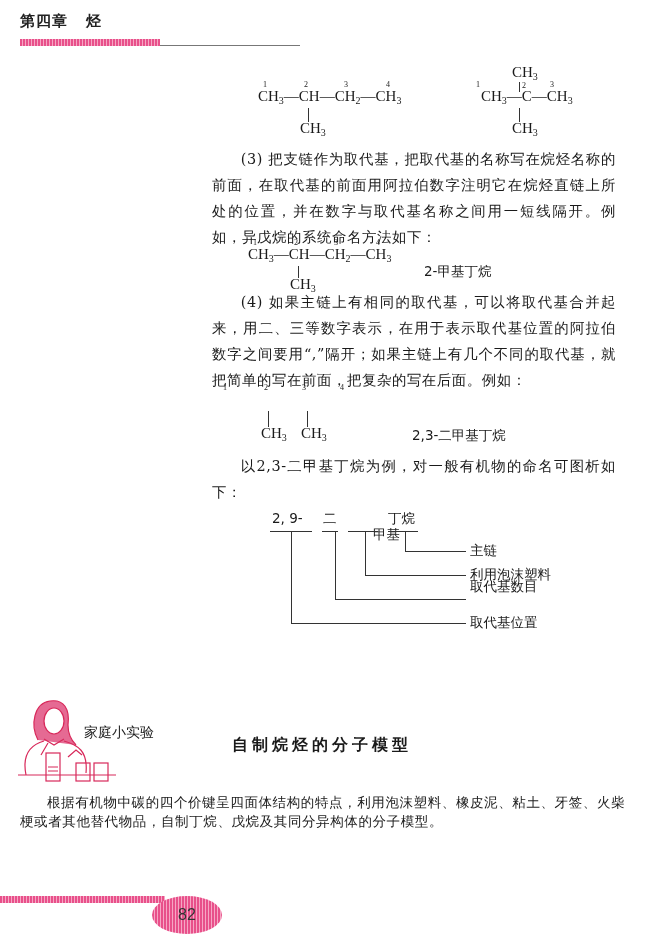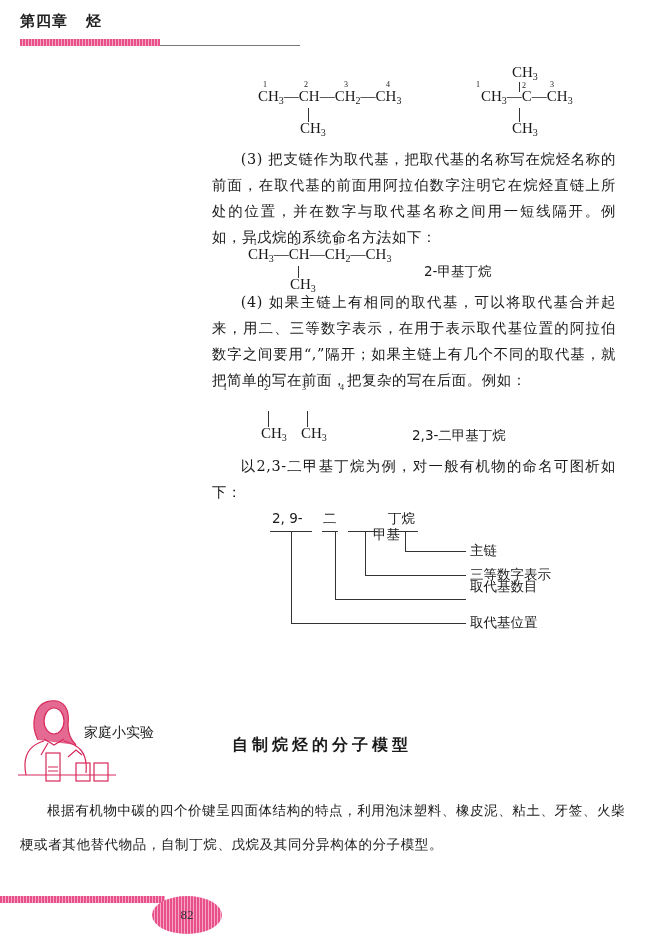--- a/index.html
+++ b/index.html
@@ -20,30 +20,30 @@
 
   .para { left:212px; width:404px; font-size:14.4px; line-height:26px; letter-spacing:0.6px;
           font-family:"DejaVu Serif","Liberation Serif",serif; }
   .para p { margin:0; text-indent:2em; text-align:justify; }
 
   .label { font-family:"DejaVu Sans","Liberation Sans",sans-serif; font-size:13.5px; }
   .dline { position:absolute; background:#333; }
 
   .exp-title { left:232px; top:735px; font-family:"DejaVu Serif",serif; font-weight:bold;
                font-size:16px; letter-spacing:4px; }
-  .exp-body { left:20px; top:793px; width:610px; font-size:13.5px; line-height:34px;
+  .exp-body { left:20px; top:793px; width:610px; font-size:13.5px; line-height:19px;
               letter-spacing:0.6px; }
   .exp-body p { margin:0; text-indent:2em; }
 
   .ftr-bar { left:0; top:896px; width:165px; height:7px;
              background:repeating-linear-gradient(90deg,#e8508a 0 2px,#f6a6c4 2px 3px); }
   .ftr-oval { left:152px; top:896px; width:70px; height:38px; border-radius:50%;
               background:repeating-linear-gradient(90deg,#e8508a 0 2px,#f6a6c4 2px 3px);
               display:flex; align-items:center; justify-content:center;
-              font-family:Liberation Serif, serif; font-size:13px; color:#333; }
+              font-family:Liberation Sans, sans-serif; font-size:16px; color:#333; }
 </style>
 </head>
 <body>
 
 <div class="abs hdr-title">
   <span>第四章</span><span class="sp"></span><span>烃</span>
 </div>
 <div class="abs hdr-bar"></div>
 <div class="abs hdr-rule"></div>
 
@@ -117,21 +117,21 @@
   <div class="dline" style="left:145px; top:23px; width:1px; height:20px;"></div>
   <div class="dline" style="left:145px; top:43px; width:61px; height:1px;"></div>
   <div class="dline" style="left:105px; top:23px; width:1px; height:44px;"></div>
   <div class="dline" style="left:105px; top:67px; width:101px; height:1px;"></div>
   <div class="dline" style="left:75px; top:23px; width:1px; height:68px;"></div>
   <div class="dline" style="left:75px; top:91px; width:131px; height:1px;"></div>
   <div class="dline" style="left:31px; top:23px; width:1px; height:92px;"></div>
   <div class="dline" style="left:31px; top:115px; width:175px; height:1px;"></div>
 
   <span class="abs label" style="left:210px; top:34px;">主链</span>
-  <span class="abs label" style="left:210px; top:58px;">三等数字表示</span>
+  <span class="abs label" style="left:210px; top:58px;">利用泡沫塑料</span>
   <span class="abs label" style="left:210px; top:70px;">取代基数目</span>
   <span class="abs label" style="left:210px; top:106px;">取代基位置</span>
 </div>
 
 <div class="abs" style="left:16px; top:695px; width:110px; height:90px;">
   <svg width="110" height="90" viewBox="0 0 110 90">
     <g fill="none" stroke="#d8285a" stroke-width="1.2">
       <path d="M22 45 C14 30 18 8 34 6 C48 4 54 14 52 30 C52 40 56 46 60 50" fill="#e05080" fill-opacity="0.85"></path>
       <ellipse cx="38" cy="26" rx="10" ry="13" fill="#fff"></ellipse>
       <path d="M28 44 L38 50 L48 44"></path>

